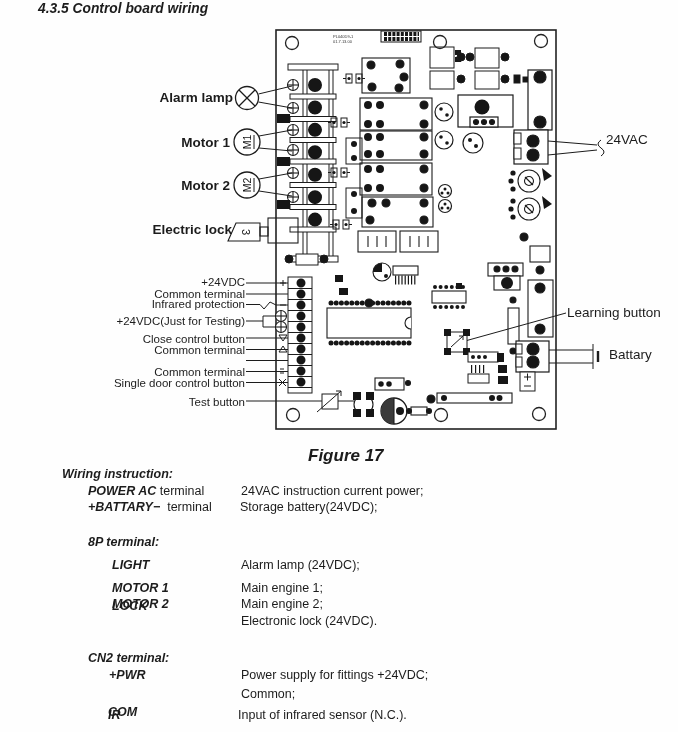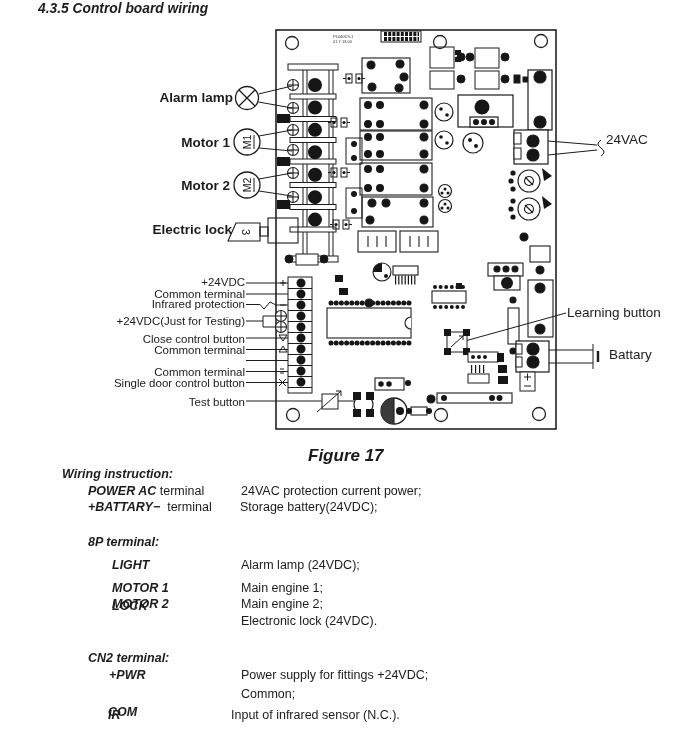--- a/index.html
+++ b/index.html
@@ -414,21 +414,21 @@
 
   <div class="abs rlbl" style="left:606px;top:132px">24VAC</div>
   <div class="abs rlbl" style="left:567px;top:305px">Learning button</div>
   <div class="abs rlbl" style="left:609px;top:347px">Battary</div>
 
   <div class="abs cap b" style="left:308px;top:446px">Figure 17</div>
 
   <div class="abs txt b" style="left:62px;top:467px">Wiring instruction:</div>
 
   <div class="abs txt" style="left:88px;top:484px"><span class="b">POWER AC</span><span> terminal</span></div>
-  <div class="abs txt" style="left:241px;top:484px">24VAC protection current power;</div>
+  <div class="abs txt" style="left:241px;top:484px">24VAC instruction current power;</div>
 
   <div class="abs txt" style="left:88px;top:500px"><span class="b">+BATTARY−</span><span>  terminal</span></div>
   <div class="abs txt" style="left:240px;top:500px">Storage battery(24VDC);</div>
 
   <div class="abs txt b" style="left:88px;top:535px">8P terminal:</div>
 
   <div class="abs txt b" style="left:112px;top:558px">LIGHT</div>
   <div class="abs txt" style="left:241px;top:558px">Alarm lamp (24VDC);</div>
   <div class="abs txt b" style="left:112px;top:581px">MOTOR 1</div>
   <div class="abs txt" style="left:241px;top:581px">Main engine 1;</div>
@@ -437,15 +437,15 @@
   <div class="abs txt b" style="left:112px;top:599px">LOCK</div>
   <div class="abs txt" style="left:241px;top:614px">Electronic lock (24VDC).</div>
 
   <div class="abs txt b" style="left:88px;top:651px">CN2 terminal:</div>
 
   <div class="abs txt b" style="left:109px;top:668px">+PWR</div>
   <div class="abs txt" style="left:241px;top:668px">Power supply for fittings +24VDC;</div>
   <div class="abs txt b" style="left:108px;top:705px">COM</div>
   <div class="abs txt" style="left:241px;top:687px">Common;</div>
   <div class="abs txt b" style="left:108px;top:708px">IR</div>
-  <div class="abs txt" style="left:231px;top:708px">Input of infrared sensor (N.C.).</div>
+  <div class="abs txt" style="left:238px;top:708px">Input of infrared sensor (N.C.).</div>
 
 </div>
 
 </body></html>

